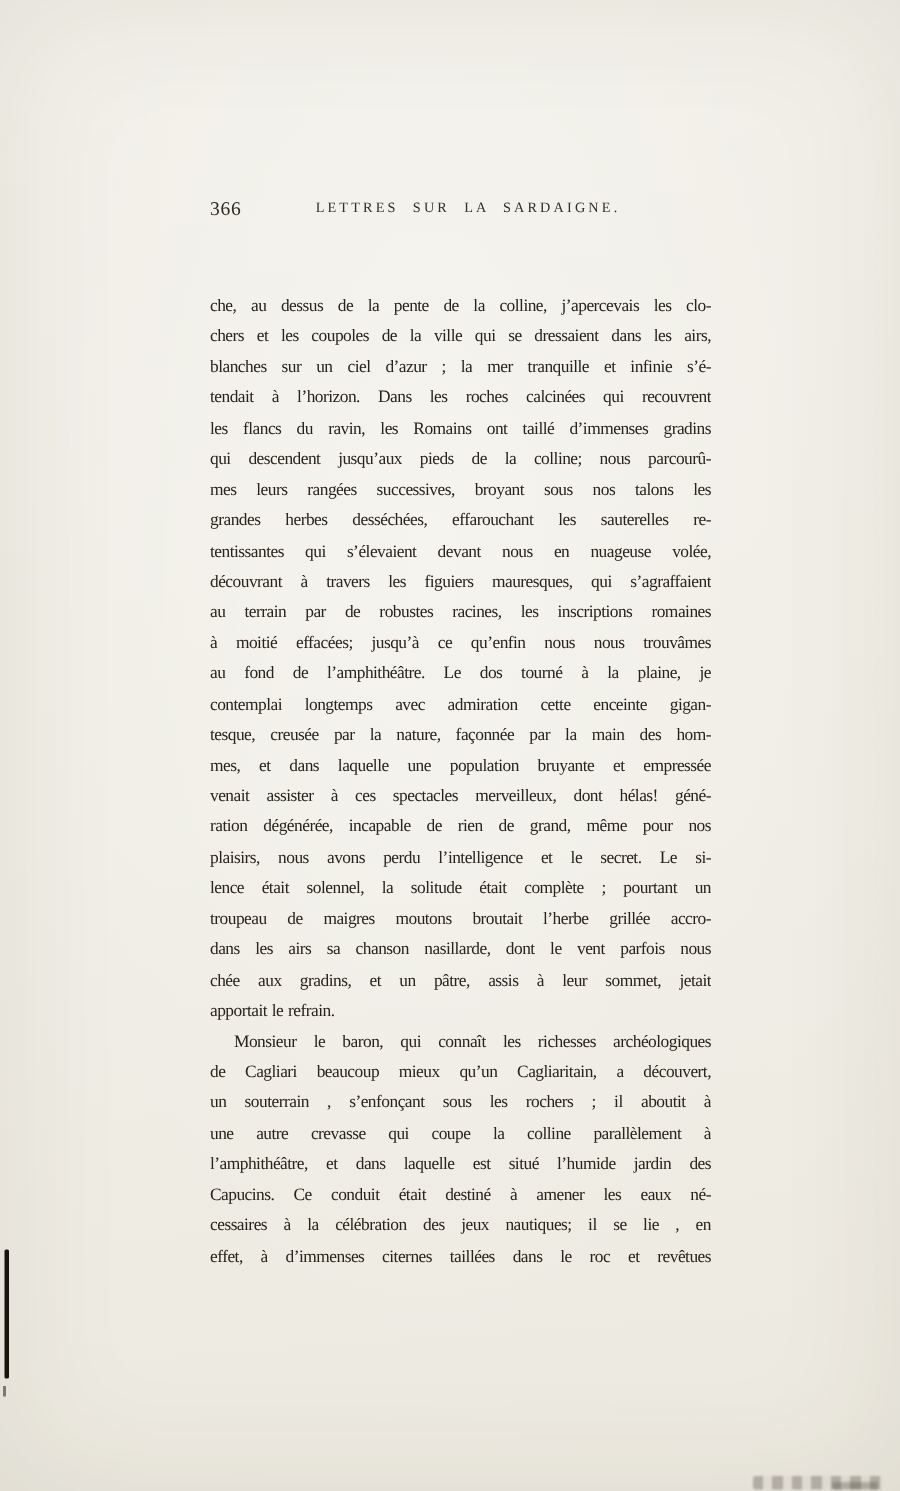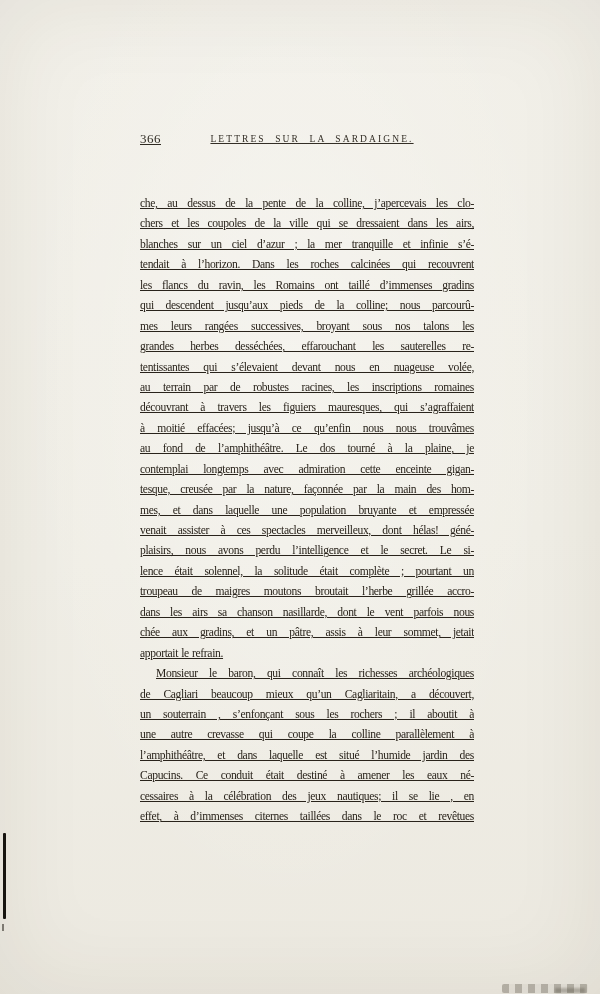--- a/index.html
+++ b/index.html
@@ -1,15 +1,15 @@
 <!DOCTYPE html>
 <html><head>
 <meta charset="utf-8">
 <style>
-  * { margin: 0; padding: 0; box-sizing: border-box; text-decoration: underline; }
+  * { margin: 0; padding: 0; box-sizing: border-box; }
   html, body { width: 600px; height: 994px; }
   body {
     font-family: "Liberation Serif", "DejaVu Serif", serif;
     background: #edeae2;
     position: relative;
     overflow: hidden;
   }
   .page {
     position: absolute;
     inset: 0;
@@ -119,28 +119,29 @@
   <div class="text-block">
       <div class="line justify">che, au dessus de la pente de la colline, j’apercevais les clo-</div>
       <div class="line justify">chers et les coupoles de la ville qui se dressaient dans les airs,</div>
       <div class="line justify">blanches sur un ciel d’azur ; la mer tranquille et infinie s’é-</div>
       <div class="line justify">tendait à l’horizon. Dans les roches calcinées qui recouvrent</div>
       <div class="line justify">les flancs du ravin, les Romains ont taillé d’immenses gradins</div>
       <div class="line justify">qui descendent jusqu’aux pieds de la colline; nous parcourû-</div>
       <div class="line justify">mes leurs rangées successives, broyant sous nos talons les</div>
       <div class="line justify">grandes herbes desséchées, effarouchant les sauterelles re-</div>
       <div class="line justify">tentissantes qui s’élevaient devant nous en nuageuse volée,</div>
+      <div class="line justify">découvrant à travers les figuiers mauresques, qui s’agraffaient</div>
       <div class="line justify">au terrain par de robustes racines, les inscriptions romaines</div>
-      <div class="line justify">découvrant à travers les figuiers mauresques, qui s’agraffaient</div>
       <div class="line justify">à moitié effacées; jusqu’à ce qu’enfin nous nous trouvâmes</div>
       <div class="line justify">au fond de l’amphithéâtre. Le dos tourné à la plaine, je</div>
       <div class="line justify">contemplai longtemps avec admiration cette enceinte gigan-</div>
       <div class="line justify">tesque, creusée par la nature, façonnée par la main des hom-</div>
       <div class="line justify">mes, et dans laquelle une population bruyante et empressée</div>
       <div class="line justify">venait assister à ces spectacles merveilleux, dont hélas! géné-</div>
+      <div class="line justify">ration dégénérée, incapable de rien de grand, même pour nos</div>
       <div class="line justify">plaisirs, nous avons perdu l’intelligence et le secret. Le si-</div>
       <div class="line justify">lence était solennel, la solitude était complète ; pourtant un</div>
       <div class="line justify">troupeau de maigres moutons broutait l’herbe grillée accro-</div>
       <div class="line justify">dans les airs sa chanson nasillarde, dont le vent parfois nous</div>
       <div class="line justify">chée aux gradins, et un pâtre, assis à leur sommet, jetait</div>
       <div class="line">apportait le refrain.</div>
       <div class="line indent justify">Monsieur le baron, qui connaît les richesses archéologiques</div>
       <div class="line justify">de Cagliari beaucoup mieux qu’un Cagliaritain, a découvert,</div>
       <div class="line justify">un souterrain , s’enfonçant sous les rochers ; il aboutit à</div>
       <div class="line justify">une autre crevasse qui coupe la colline parallèlement à</div>

